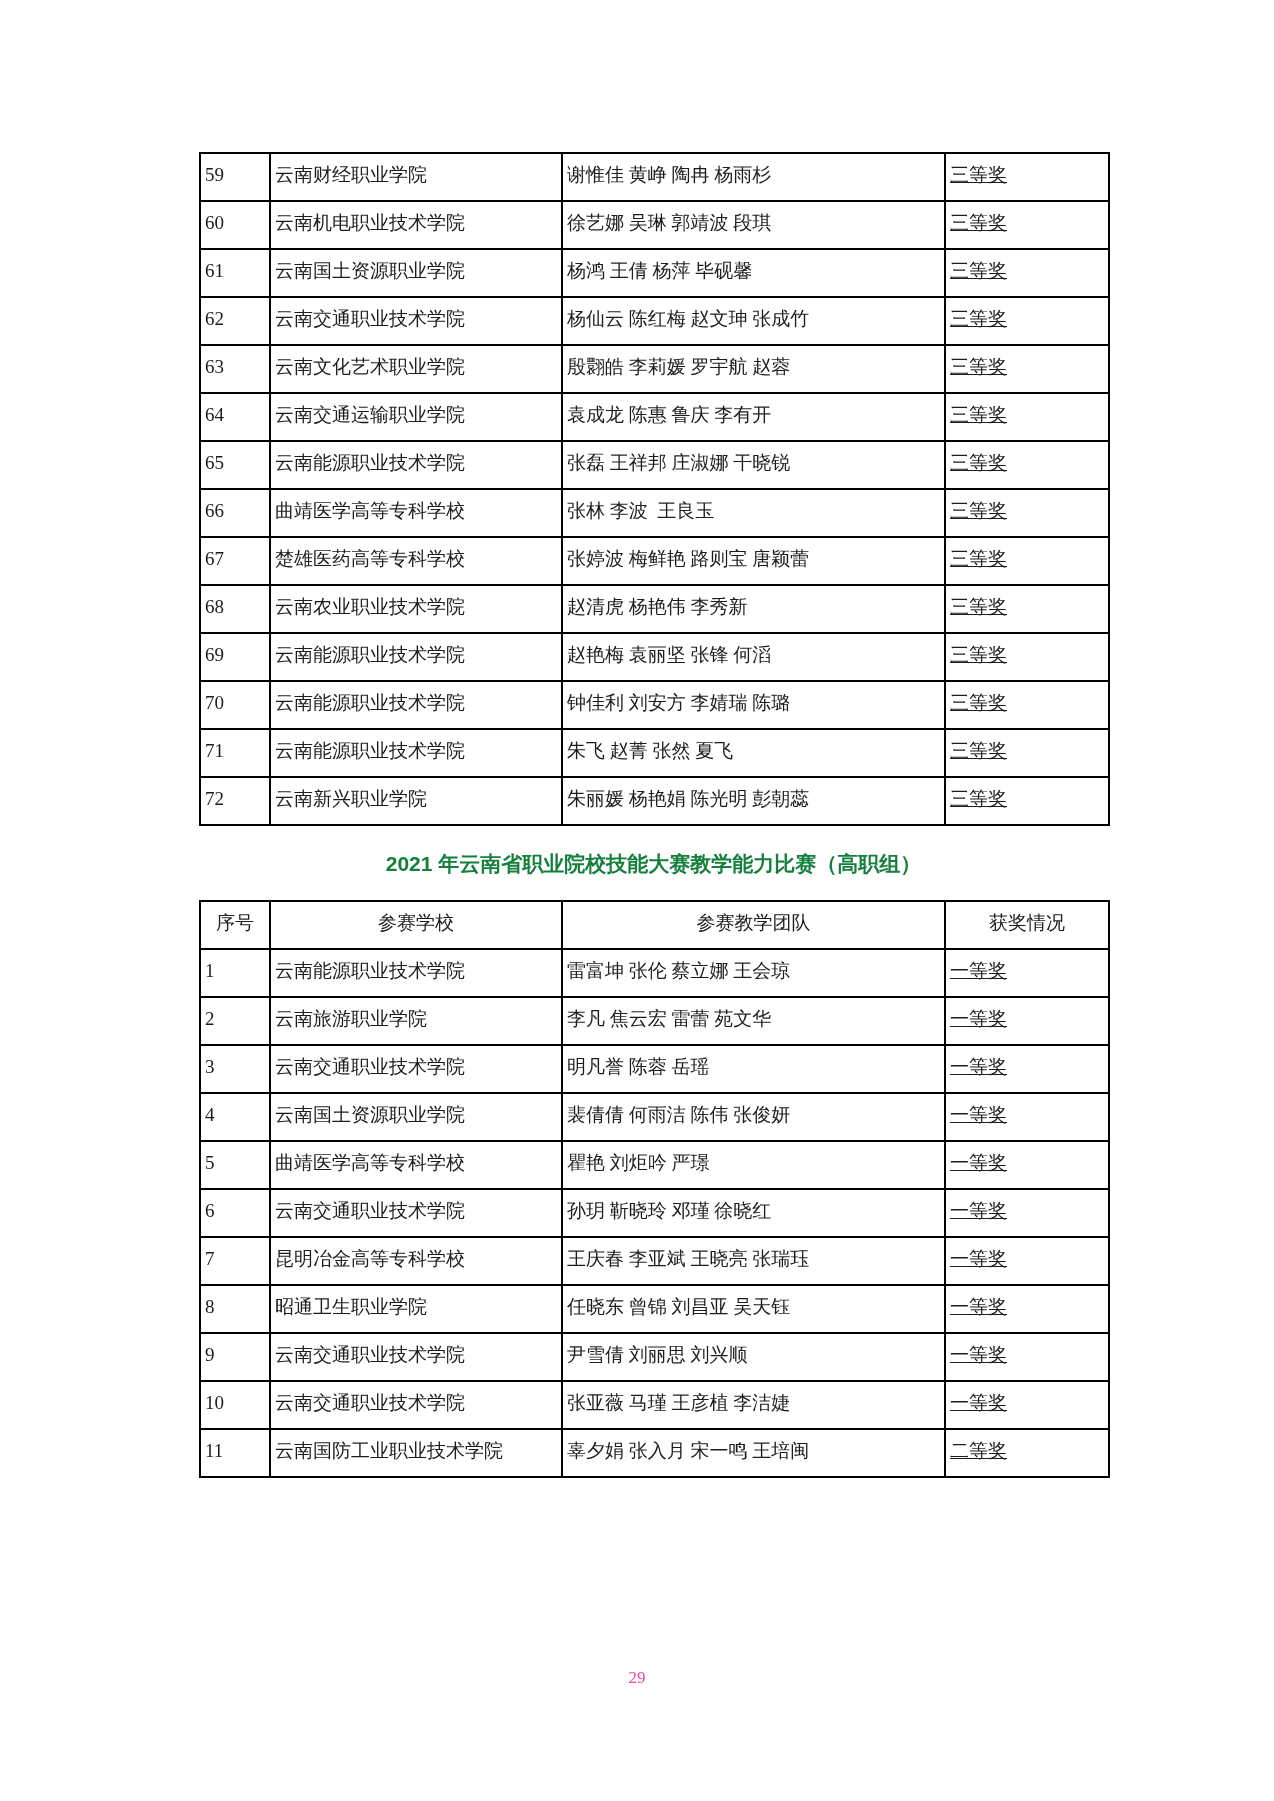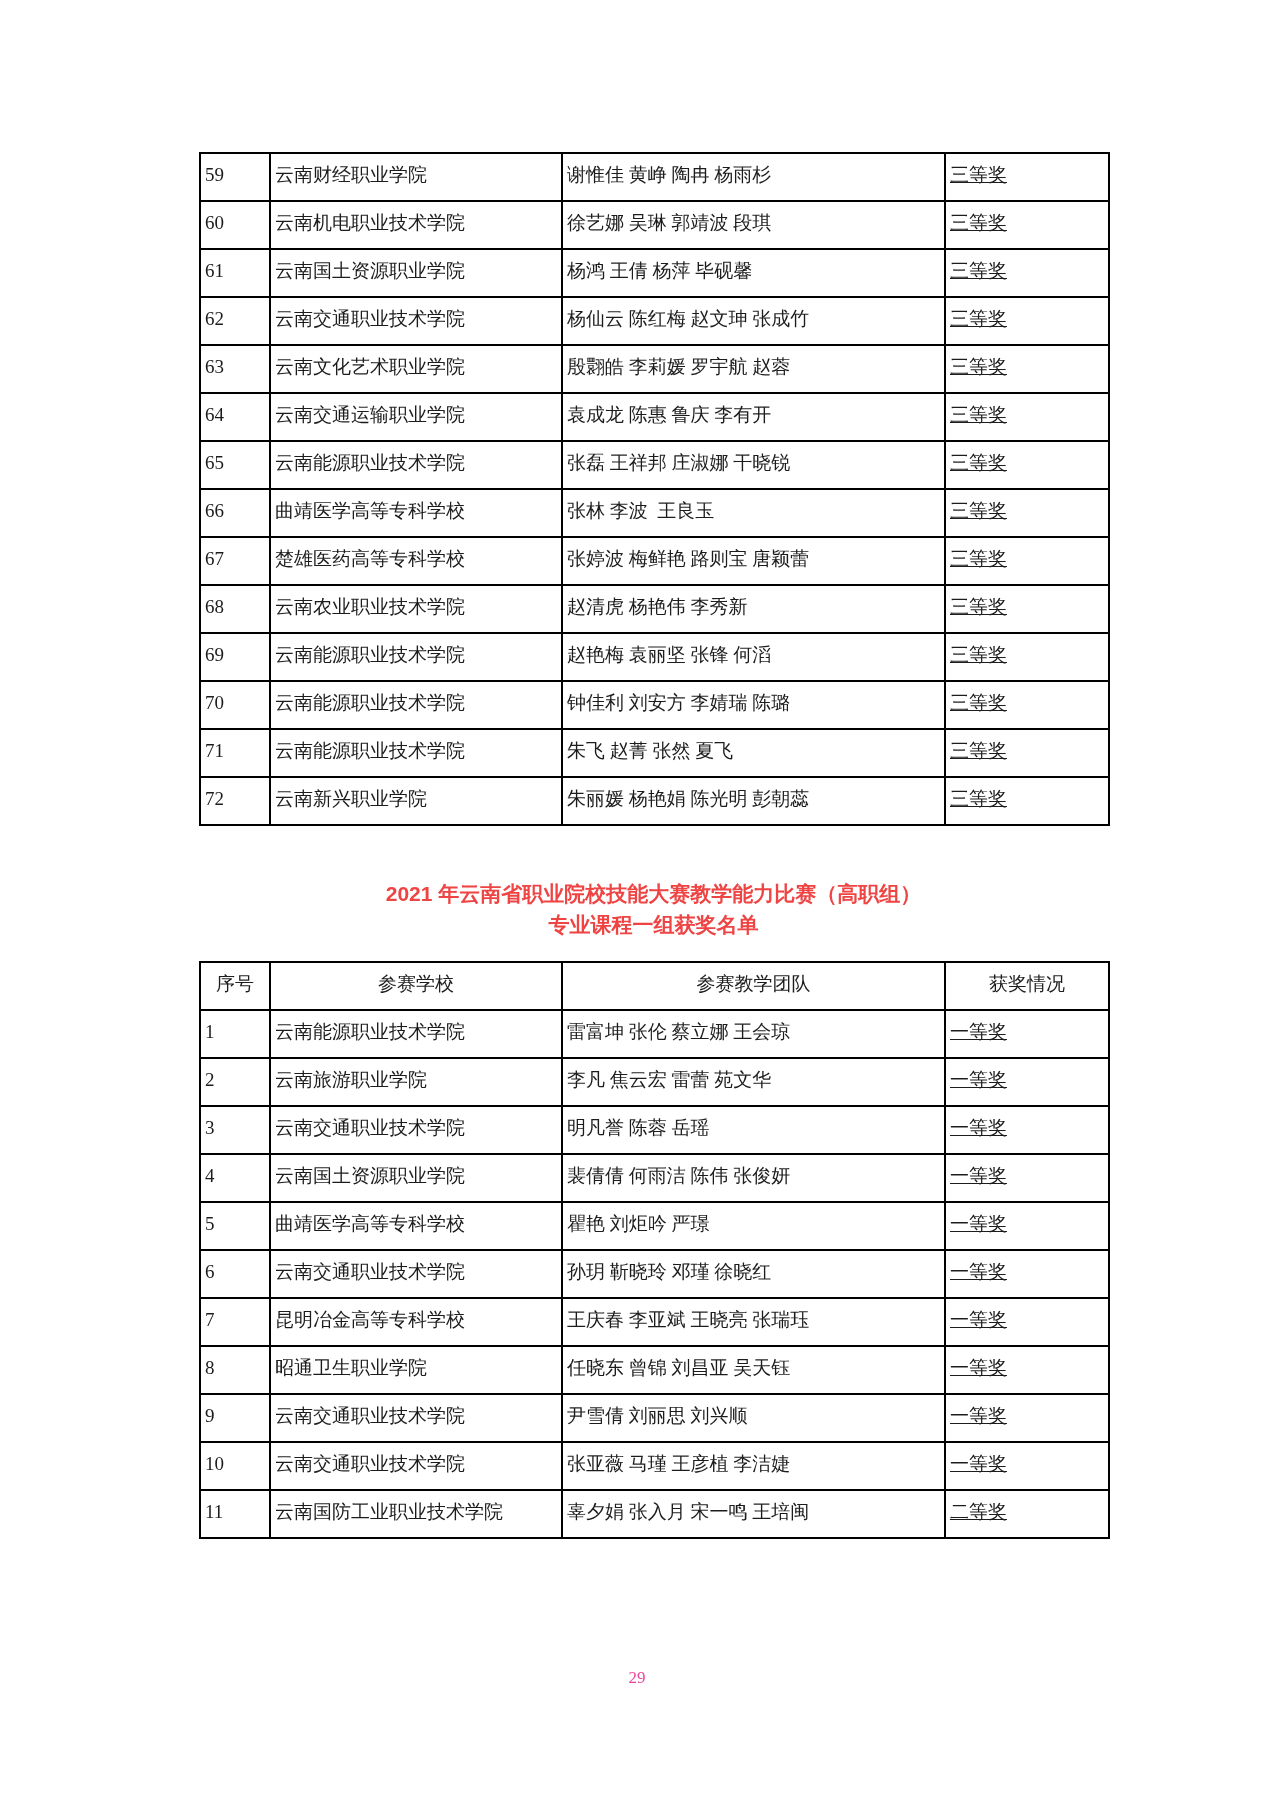--- a/index.html
+++ b/index.html
@@ -53,27 +53,27 @@
   td.award  { padding-left: 12px; text-decoration: underline; }
   th.head {
     font-family: "Liberation Sans", "DejaVu Sans", sans-serif;
     font-weight: bold;
     text-align: center;
     padding-top: 8px;
     margin-top: 47px;
   }
   tr.header-row { height: 40px; }
   .title-block {
-    margin-top: 52px;
+    margin-top: 22px;
     text-align: center;
     font-family: "Liberation Sans", "DejaVu Sans", sans-serif;
     font-weight: bold;
     font-size: 21px;
     line-height: 31px;
-    color: #ef4444;
+    color: #15803d;
   }
   #table2 {
     margin-top: 21px;
   }
   .page-number {
     position: absolute;
     top: 1668px;
     left: 0;
     width: 100%;
     text-align: center;
@@ -177,21 +177,20 @@
     <td class="no">72</td>
     <td class="school">云南新兴职业学院</td>
     <td class="team">朱丽媛 杨艳娟 陈光明 彭朝蕊</td>
     <td class="award">三等奖</td>
   </tr>
         </tbody>
     </table>
 
     <div class="title-block">
       <div>2021 年云南省职业院校技能大赛教学能力比赛（高职组）</div>
-      <div>专业课程一组获奖名单</div>
     </div>
 
     <table class="awards" id="table2">
       <colgroup>
         <col class="c-no">
           <col class="c-school">
           <col class="c-team">
           <col class="c-award">
       </colgroup>
       <thead>

